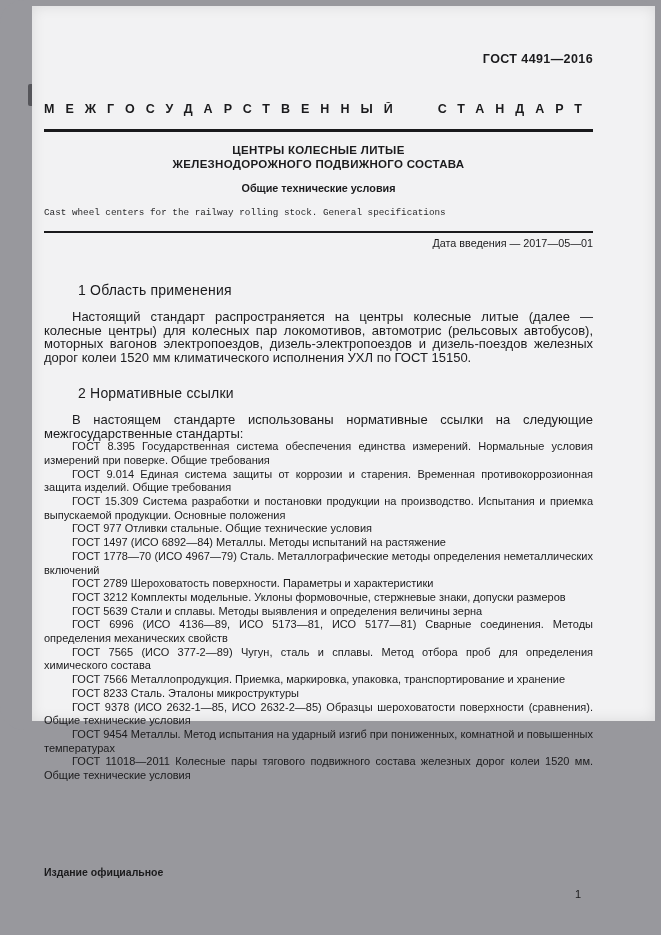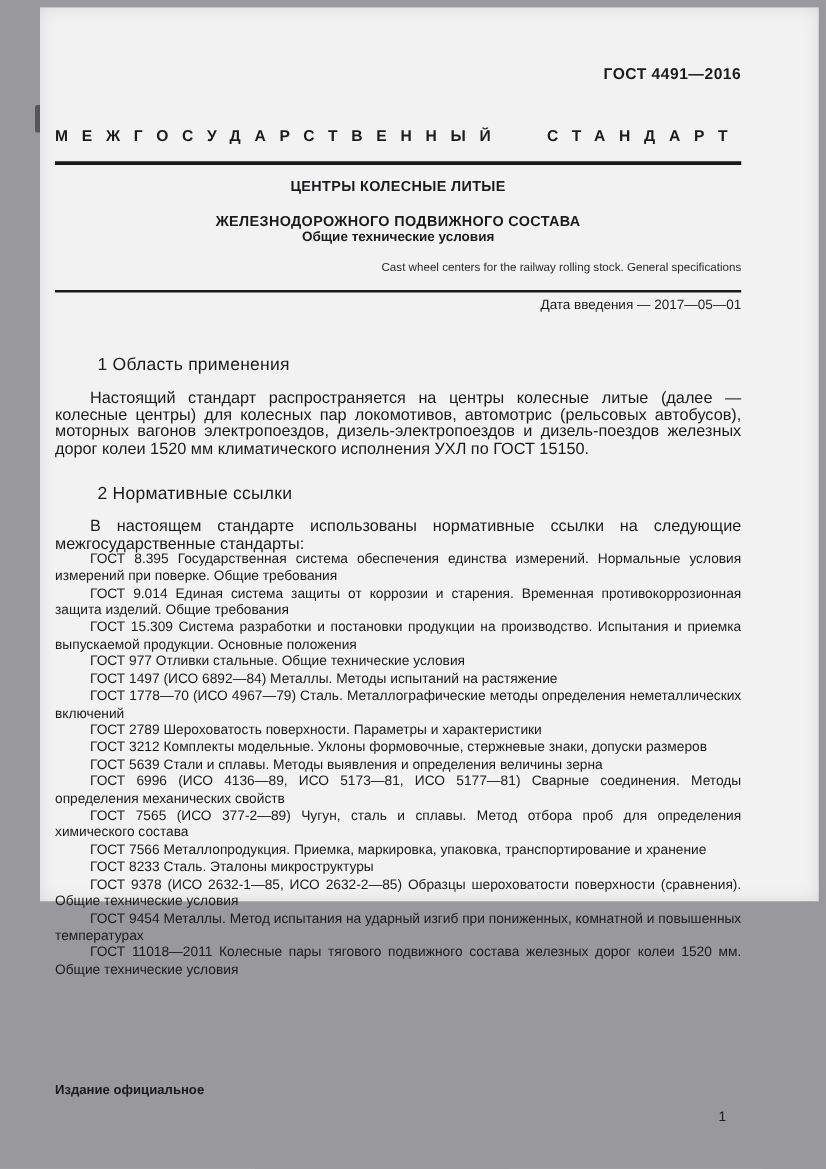--- a/index.html
+++ b/index.html
@@ -65,32 +65,33 @@
   }
   .rule-thick { border-top-width: 3px; margin-top: 13px; }
   .rule-mid   { border-top-width: 2px; margin-top: 13px; }
   .title-line {
     text-align: center;
     font-weight: bold;
     font-size: 11.5px;
     letter-spacing: 0.3px;
   }
   .title-line.first { margin-top: 12px; }
-  .title-line.second { margin-top: 16px; }
+  .title-line.second { margin-top: 2px; }
   .subtitle {
-    margin-top: 0;
+    margin-top: 12px;
     text-align: center;
     font-weight: bold;
     font-size: 10.8px;
   }
   .subtitle-en {
     margin-top: 13px;
-    text-align: right;
+    text-align: left;
     font-size: 9.3px;
     color: #2a2a2c;
+    font-family: Liberation Mono, monospace;
   }
   .intro-date {
     margin-top: 4px;
     text-align: right;
     font-weight: normal;
     font-size: 10.8px;
   }
   .section-heading {
     margin: 12px;
     margin-top: 33px;

